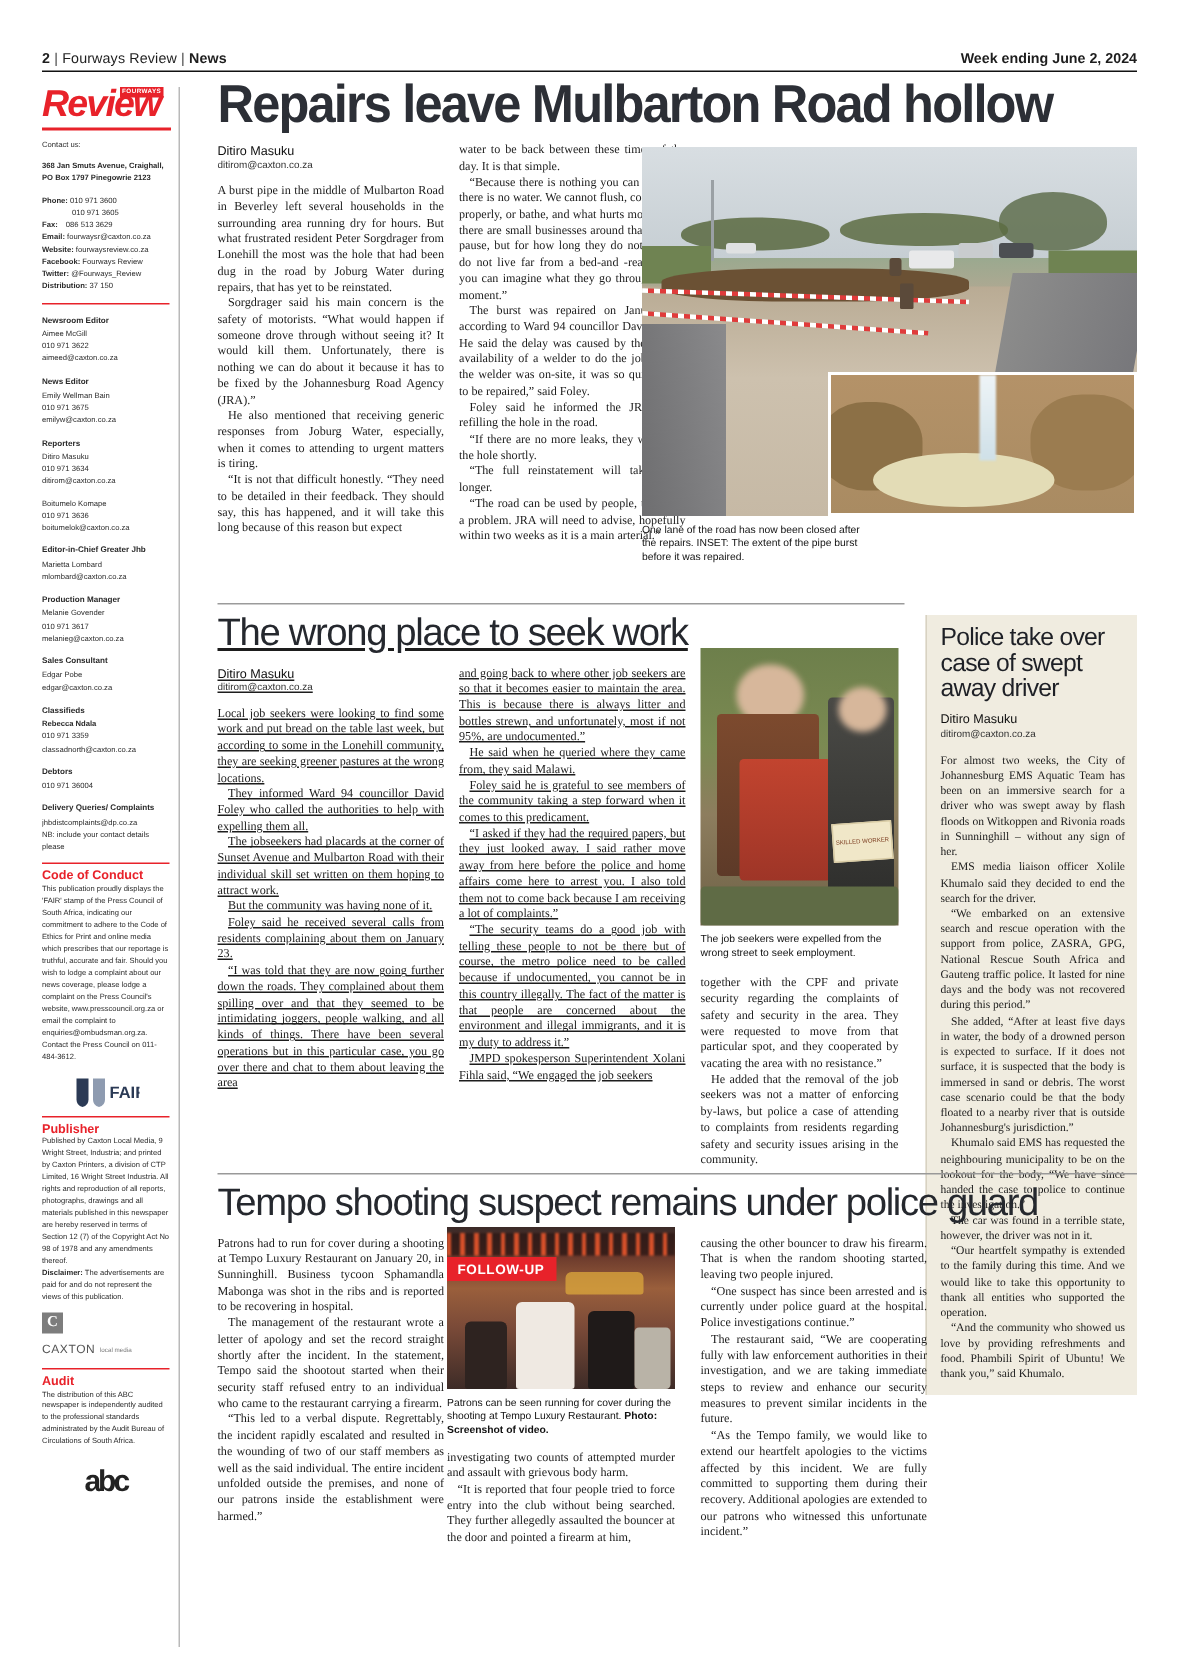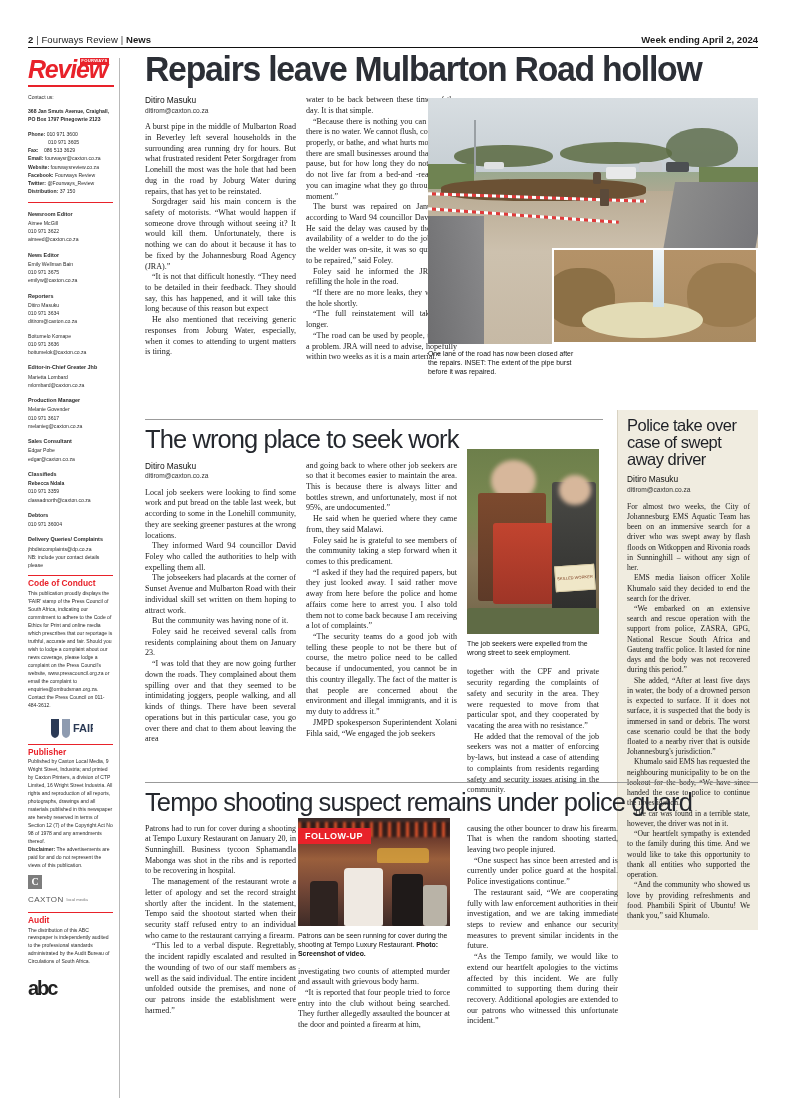--- a/index.html
+++ b/index.html
@@ -66,21 +66,21 @@
 
   .caxton-logo { margin:5px 0 3px 0; display:flex; align-items:center; gap:2px; }
   .caxton-mark {
     width:14px; height:14px; background:#7d7d7d; color:#fff;
     font-family:"Liberation Serif", serif; font-size:10px; font-weight:bold;
     display:flex; align-items:center; justify-content:center; line-height:1;
   }
   .caxton-word { font-size:8px; letter-spacing:.4px; color:#555; font-family:"Liberation Sans", sans-serif; }
   .caxton-sub { font-size:4.2px; color:#777; margin-left:1px; }
 
-  .abc-logo { margin-top:6px; }
+  .abc-logo { text-align:center; margin-top:6px; }
   .abc-logo span {
     font-family:"Liberation Sans", sans-serif; font-weight:bold;
     font-size:20px; color:#222; letter-spacing:-2px;
   }
 
   
   .main { position:absolute; left:145px; top:52px; width:613px; }
 
   .hl-main {
     font-family:"Liberation Sans", sans-serif;
@@ -179,41 +179,41 @@
   .s3-col { width:151px; }
   .s3-photo { position:absolute; left:153px; top:36px; width:152px; }
   .photo-bar {
     width:152px; height:108px; position:relative; overflow:hidden;
     background:linear-gradient(#3a2a28 0%,#6b3a2c 18%,#9a5f3c 38%,#7a4a38 62%,#3d2b27 100%);
   }
   .bar-lights { position:absolute; left:0; top:4%; width:100%; height:14%;
     background:repeating-linear-gradient(90deg,#ff5a2a 0 3px,#2a1614 3px 9px); opacity:.75; filter:blur(.8px); }
   .bar-fig { position:absolute; border-radius:4px 4px 2px 2px; }
   .followup {
-    position:absolute; left:0; top:10px; background:#e8222a; color:#fff;
+    position:absolute; left:0; top:20px; background:#e8222a; color:#fff;
     font-family:"Liberation Sans", sans-serif; font-weight:bold; font-size:9px;
     letter-spacing:.4px; padding:3px 8px 3px 7px;
   }
 
   .rule-h { border-top:1px solid #9b9b9b; }
 </style>
 </head>
 <body>
 
 <div class="page">
 
   <div class="topbar">
     <div class="topbar-left">
       <span class="pg">2</span>
       <span class="sep">|</span>
       <span>Fourways Review</span>
       <span class="sep">|</span>
       <span class="sec">News</span>
     </div>
-    <div class="topbar-right">Week ending April 2, 2024</div>
+    <div class="topbar-right">Week ending June 2, 2024</div>
   </div>
 
   <div class="sidebar">
 
     <div class="logo-wrap">
       <div class="logo-review">Review</div>
       <div class="logo-fw">FOURWAYS</div>
     </div>
     <div class="logo-rule"></div>
 
@@ -329,22 +329,22 @@
     <div class="s1">
       <h1 class="hl-main">Repairs leave Mulbarton Road hollow</h1>
 
       <div class="s1-cols">
         <div class="s1-col">
           <div class="byline-name">Ditiro Masuku</div>
           <div class="byline-mail">ditirom@caxton.co.za</div>
           <div class="body-col">
             <p class="first">A burst pipe in the middle of Mulbarton Road in Beverley left several households in the surrounding area running dry for hours. But what frustrated resident Peter Sorgdrager from Lonehill the most was the hole that had been dug in the road by Joburg Water during repairs, that has yet to be reinstated.</p>
             <p>Sorgdrager said his main concern is the safety of motorists. “What would happen if someone drove through without seeing it? It would kill them. Unfortunately, there is nothing we can do about it because it has to be fixed by the Johannesburg Road Agency (JRA).”</p>
+            <p>He also mentioned that receiving generic responses from Joburg Water, especially, when it comes to attending to urgent matters is tiring.</p>
             <p>“It is not that difficult honestly. “They need to be detailed in their feedback. They should say, this has happened, and it will take this long because of this reason but expect</p>
-            <p>He also mentioned that receiving generic responses from Joburg Water, especially, when it comes to attending to urgent matters is tiring.</p>
           </div>
         </div>
         <div class="s1-col">
           <div class="body-col">
             <p class="first">water to be back between these times of the day. It is that simple.</p>
             <p>“Because there is nothing you can do when there is no water. We cannot flush, cook, clean properly, or bathe, and what hurts more is that there are small businesses around that have to pause, but for how long they do not know. I do not live far from a bed-and -reakfast, so you can imagine what they go through at the moment.”</p>
             <p>The burst was repaired on January 26, according to Ward 94 councillor David Foley. He said the delay was caused by the lack of availability of a welder to do the job. “Once the welder was on-site, it was so quick for it to be repaired,” said Foley.</p>
             <p>Foley said he informed the JRA about refilling the hole in the road.</p>
             <p>“If there are no more leaks, they will close the hole shortly.</p>
             <p>“The full reinstatement will take a bit longer.</p>
@@ -378,21 +378,21 @@
             <div class="ins-rock" style="left:-4%;top:20%;width:34%;height:64%;"></div>
             <div class="ins-rock" style="right:-4%;top:14%;width:38%;height:70%;background:#9b7c50;"></div>
             <div class="ins-water"></div>
             <div class="ins-jet"></div>
           </div>
         </div>
         <div class="cap" style="margin-top:5px;width:152px;">One lane of the road has now been closed after the repairs. INSET: The extent of the pipe burst before it was repaired.</div>
       </div>
     </div>
 
-    <div class="s2" style="margin-top:56px;">
+    <div class="s2" style="margin-top:39px;text-decoration:underline;">
       <div class="rule-h" style="width:458px;margin-bottom:7px;"></div>
       <h2 class="hl-sub" style="width:460px;">The wrong place to seek work</h2>
 
       <div class="s2-cols">
         <div class="s2-col">
           <div class="byline-name">Ditiro Masuku</div>
           <div class="byline-mail">ditirom@caxton.co.za</div>
           <div class="body-col">
             <p class="first">Local job seekers were looking to find some work and put bread on the table last week, but according to some in the Lonehill community, they are seeking greener pastures at the wrong locations.</p>
             <p>They informed Ward 94 councillor David Foley who called the authorities to help with expelling them all.</p>
@@ -420,21 +420,21 @@
           <div class="pj-person" style="left:8%;top:24%;width:52%;height:58%;background:linear-gradient(#7d4a2e,#5d3a28);"></div>
           <div class="pj-person" style="left:20%;top:40%;width:46%;height:44%;background:linear-gradient(#c2442f,#9e3527);"></div>
           <div class="pj-person" style="right:2%;top:18%;width:34%;height:70%;background:linear-gradient(#4a4a46,#2f2f2d);"></div>
           <div class="pj-blur" style="right:6%;top:14%;width:24%;height:16%;"></div>
           <div class="pj-person" style="left:0;bottom:0;width:100%;height:14%;background:#5f6b45;"></div>
           <div class="pj-sign">SKILLED WORKER</div>
         </div>
         <div class="cap" style="margin-top:5px;width:132px;">The job seekers were expelled from the wrong street to seek employment.</div>
         <div class="body-col" style="margin-top:10px;width:132px;">
           <p class="first">together with the CPF and private security regarding the complaints of safety and security in the area. They were requested to move from that particular spot, and they cooperated by vacating the area with no resistance.”</p>
-          <p>He added that the removal of the job seekers was not a matter of enforcing by-laws, but instead a case of attending to complaints from residents regarding safety and security issues arising in the community.</p>
+          <p>He added that the removal of the job seekers was not a matter of enforcing by-laws, but police a case of attending to complaints from residents regarding safety and security issues arising in the community.</p>
         </div>
       </div>
     </div>
 
     <div class="rail">
       <h2 class="rail-title">Police take over case of swept away driver</h2>
       <div class="byline-name">Ditiro Masuku</div>
       <div class="byline-mail">ditirom@caxton.co.za</div>
       <div class="body-col">
         <p class="first">For almost two weeks, the City of Johannesburg EMS Aquatic Team has been on an immersive search for a driver who was swept away by flash floods on Witkoppen and Rivonia roads in Sunninghill – without any sign of her.</p>

